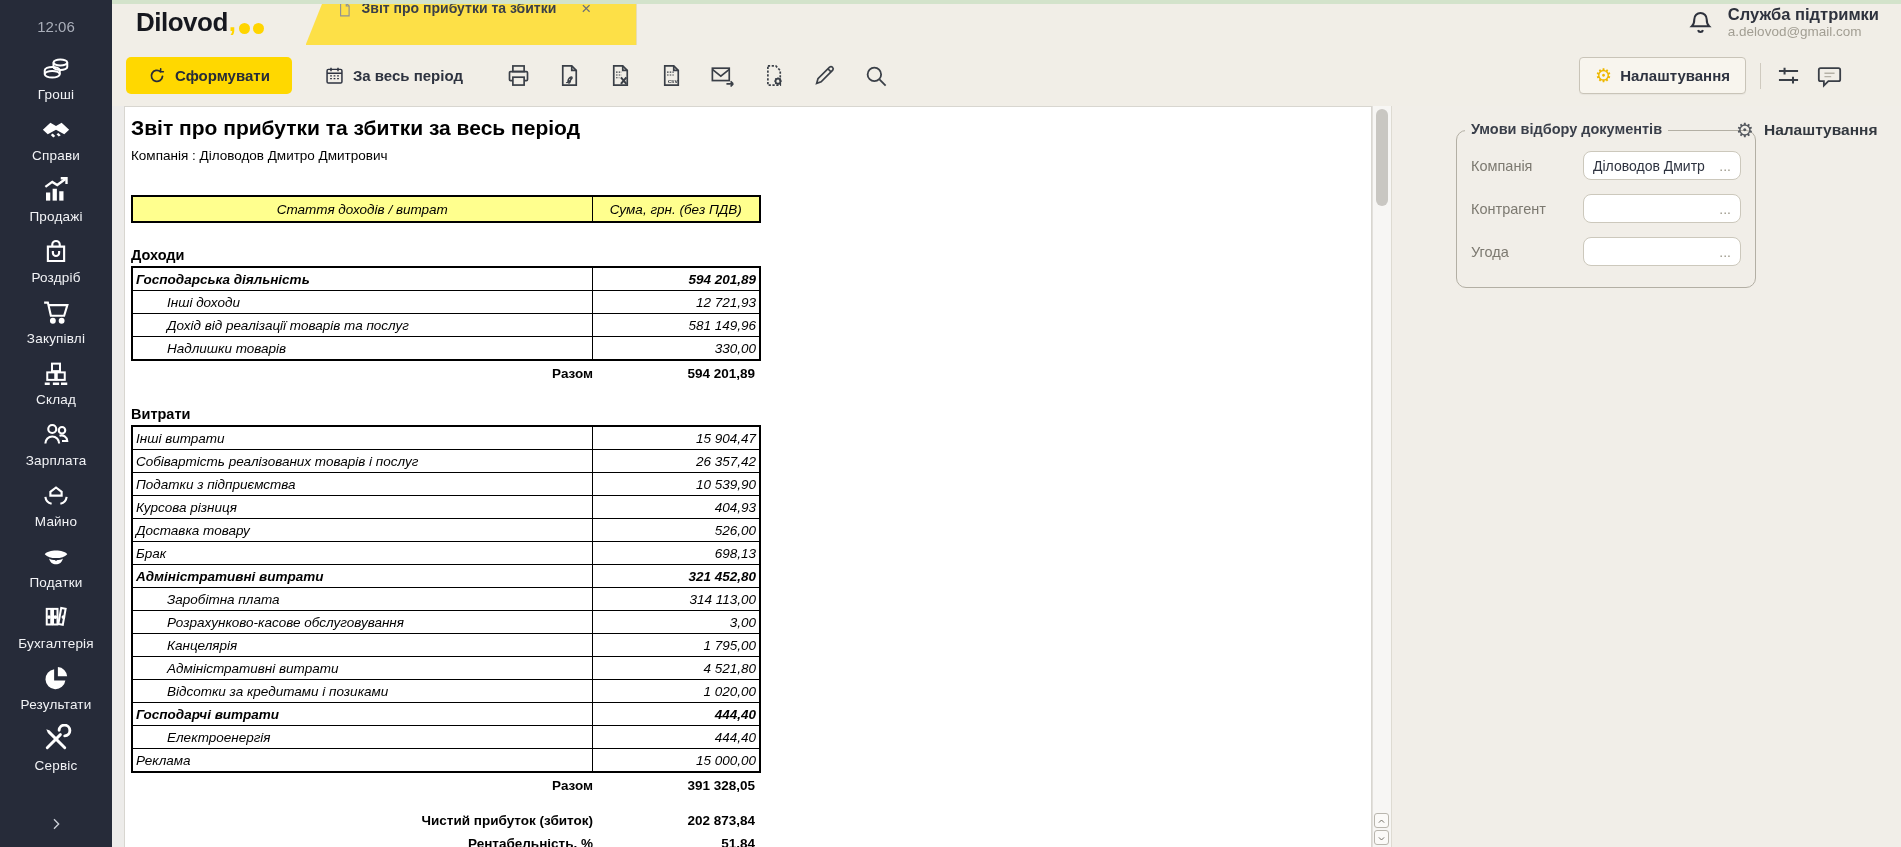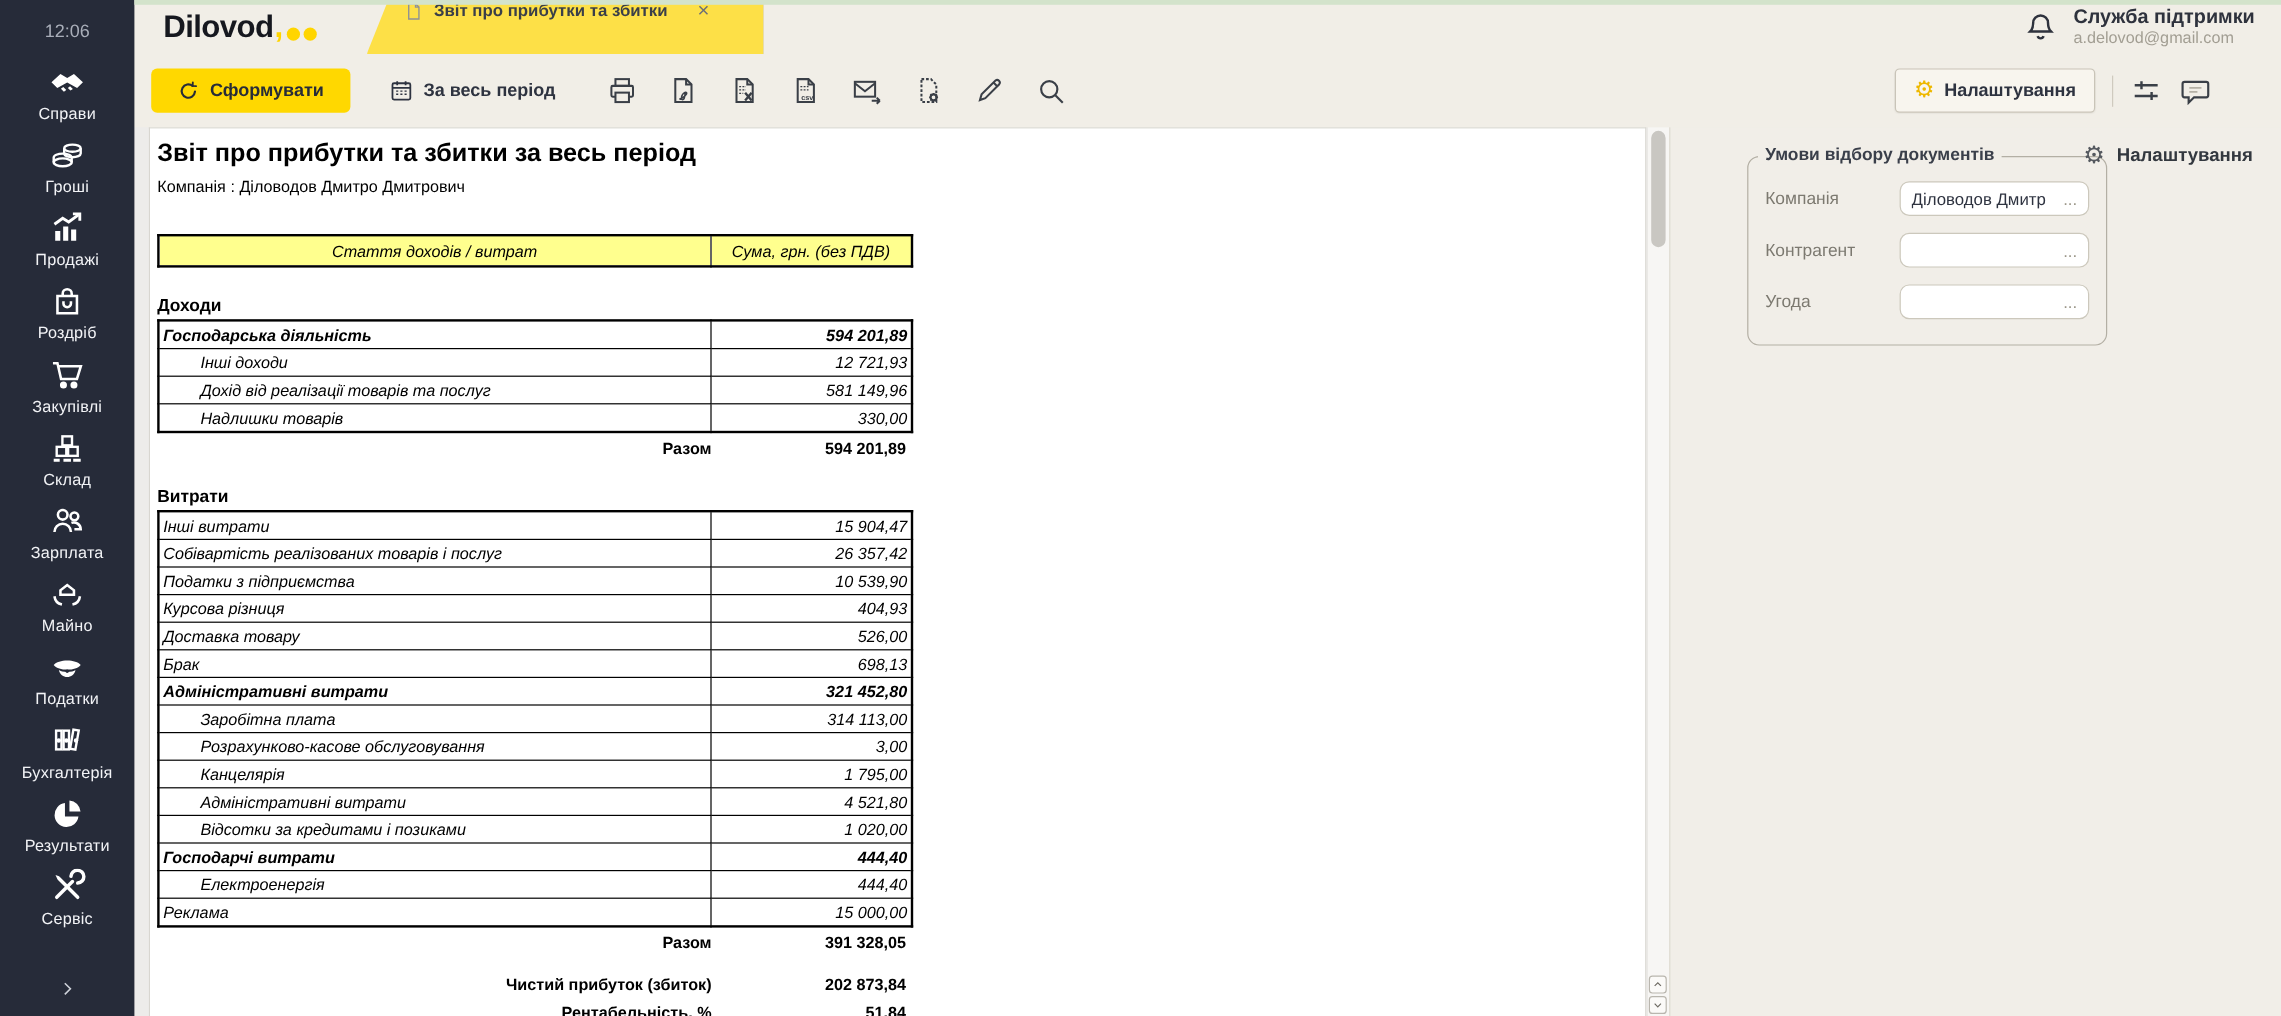--- a/index.html
+++ b/index.html
@@ -103,37 +103,37 @@
 </head>
 <body>
 
 <div class="top-strip"></div>
 
 <aside class="sidebar">
   <div class="clock">12:06</div>
   <nav class="side-items">
       <div class="side-item">
     <span class="side-icon">
-          <svg viewBox="0 0 24 24" fill="currentColor">
-            <path d="M1.5 12.5 L7.5 7 L12 9.6 L16.5 7 L22.5 12.5 L18.6 16.2 L12 12.6 L5.4 16.2 Z"></path>
-            <path d="M7.8 16.8 l2 2 1.6-1.2-2-2z M12.4 16.2 l1.8 1.8 1.6-1.1-1.9-1.8z"></path>
-          </svg>
-        </span>
-    <span class="side-label">Справи</span>
-  </div>
-      <div class="side-item">
-    <span class="side-icon">
           <svg viewBox="0 0 24 24" fill="none" stroke="currentColor" stroke-width="1.6">
             <ellipse cx="9" cy="17" rx="6" ry="2.6"></ellipse>
             <path d="M3 17 v-3.2 a6 2.6 0 0 1 12 0 V17"></path>
             <ellipse cx="15.5" cy="7.6" rx="5.5" ry="2.4"></ellipse>
             <path d="M10 7.6 v3.6 a5.5 2.4 0 0 0 11 0 V7.6"></path>
           </svg>
         </span>
     <span class="side-label">Гроші</span>
+  </div>
+      <div class="side-item">
+    <span class="side-icon">
+          <svg viewBox="0 0 24 24" fill="currentColor">
+            <path d="M1.5 12.5 L7.5 7 L12 9.6 L16.5 7 L22.5 12.5 L18.6 16.2 L12 12.6 L5.4 16.2 Z"></path>
+            <path d="M7.8 16.8 l2 2 1.6-1.2-2-2z M12.4 16.2 l1.8 1.8 1.6-1.1-1.9-1.8z"></path>
+          </svg>
+        </span>
+    <span class="side-label">Справи</span>
   </div>
       <div class="side-item">
     <span class="side-icon">
           <svg viewBox="0 0 24 24" fill="currentColor" stroke="none">
             <rect x="4" y="14" width="3.4" height="6.5"></rect>
             <rect x="9.3" y="11" width="3.4" height="9.5"></rect>
             <rect x="14.6" y="13" width="3.4" height="7.5"></rect>
             <path d="M3.5 9.5 L9 5.5 L13 8 L19.5 3.2" fill="none" stroke="currentColor" stroke-width="1.9"></path>
             <path d="M15.8 2.6 H20.4 V7.2" fill="none" stroke="currentColor" stroke-width="1.9"></path>
           </svg>

